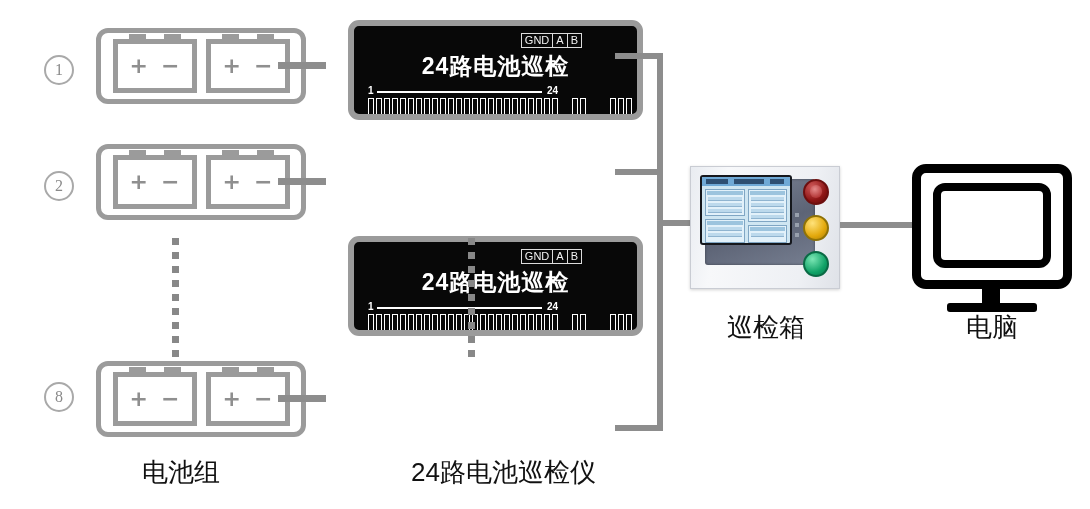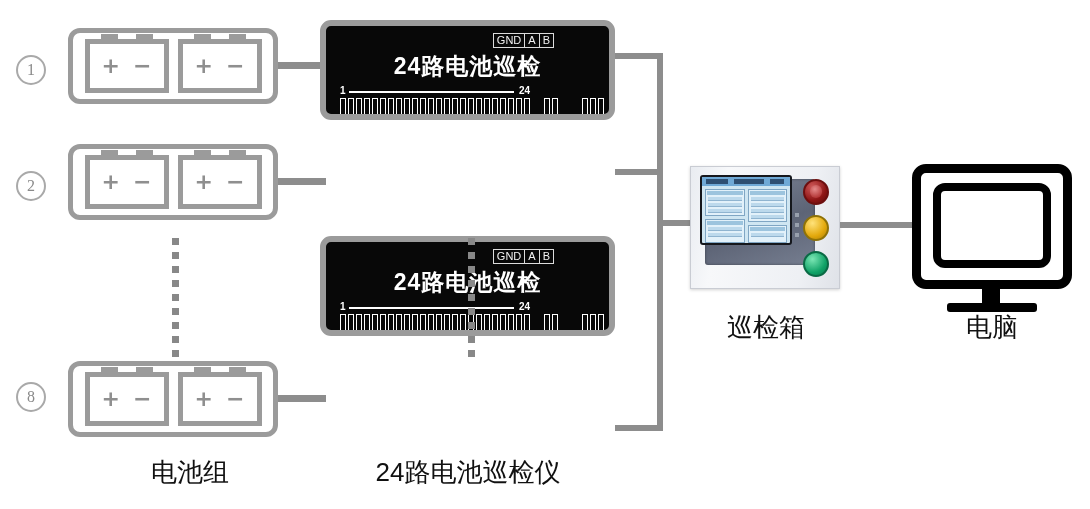--- a/index.html
+++ b/index.html
@@ -1,21 +1,21 @@
 <!DOCTYPE html>
 <html><head>
 <meta charset="utf-8">
 <style>
   html,body{margin:0;padding:0;background:#ffffff;}
   body{width:1090px;height:509px;position:relative;overflow:hidden;
        font-family:"Liberation Sans","DejaVu Sans",sans-serif;color:#000;}
   #stage{position:absolute;left:0;top:0;width:1090px;height:509px;}
 
   
-  .abs{position:absolute;}
+  .abs{position:absolute;margin-left:28px;}
 
   
   .idx-circle{width:30px;height:30px;border:2.5px solid #a9a9a9;border-radius:50%;
       display:flex;align-items:center;justify-content:center;
       font-size:16px;color:#8a8a8a;font-family:"Liberation Serif","DejaVu Serif",serif;
       background:#fff;box-sizing:border-box;}
 
   
   .batt-pack{box-sizing:border-box;border:5px solid #9b9b9b;border-radius:12px;
       background:#fff;display:flex;align-items:center;justify-content:center;gap:9px;}
@@ -337,18 +337,18 @@
   </div>
 
   <div class="wire" style="left:840px;top:222px;width:72px;height:6px;"></div>
 
   <div class="mon-outer" style="left:912px;top:164px;width:160px;height:125px;">
     <div class="mon-inner" style="left:12px;top:10px;right:12px;bottom:12px;"></div>
   </div>
   <div class="mon-neck" style="left:982px;top:289px;width:18px;height:17px;"></div>
   <div class="mon-base" style="left:947px;top:303px;width:90px;height:9px;"></div>
 
-  <div class="cap" style="left:110px;top:455px;width:160px;">电池组</div>
-  <div class="cap" style="left:340px;top:455px;width:256px;">24路电池巡检仪</div>
+  <div class="cap" style="left:101px;top:455px;width:160px;">电池组</div>
+  <div class="cap" style="left:340px;top:455px;width:256px;text-align:right;">24路电池巡检仪</div>
   <div class="cap" style="left:700px;top:310px;width:132px;">巡检箱</div>
   <div class="cap" style="left:938px;top:310px;width:108px;">电脑</div>
 
 </div>
 
 </body></html>

